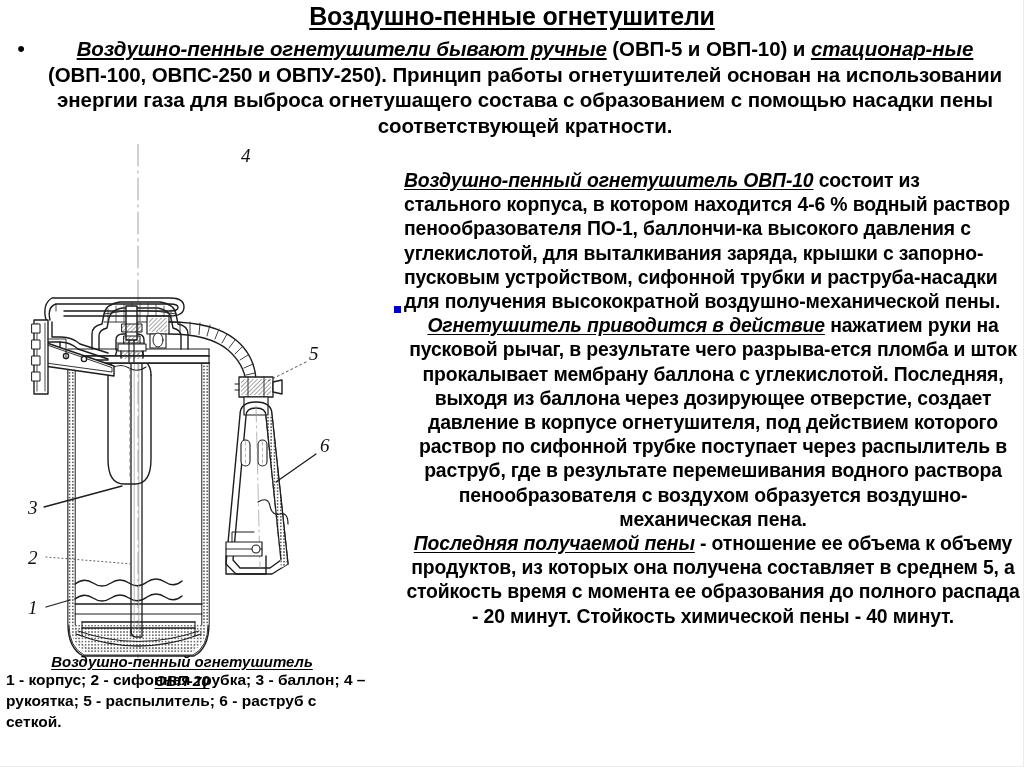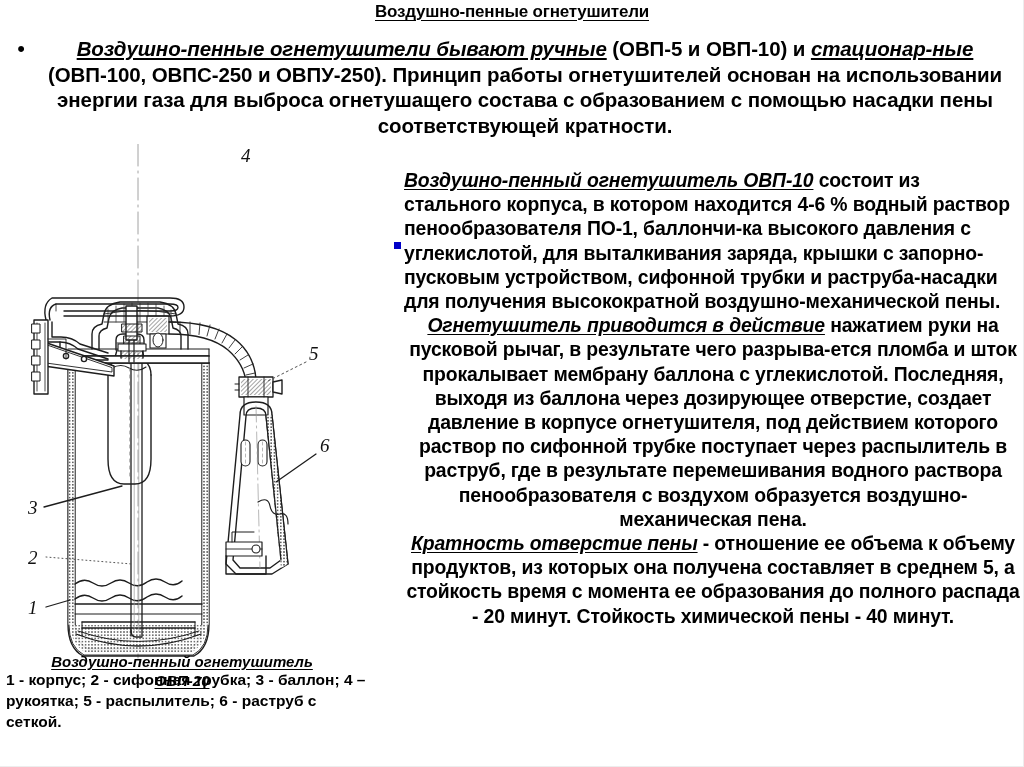--- a/index.html
+++ b/index.html
@@ -23,21 +23,21 @@
     overflow: hidden;
   }
 
   
   .slide-title {
     position: absolute;
     left: 0;
     top: 2px;
     width: 1024px;
     text-align: center;
-    font-size: 17px;
+    font-size: 25px;
     font-weight: bold;
     line-height: 1.18;
     letter-spacing: -0.2px;
   }
   .slide-title span {
     text-decoration: underline;
     text-underline-offset: 3px;
   }
 
   
@@ -113,21 +113,21 @@
 
   
   .right-block {
     position: absolute;
     left: 394px;
     top: 168px;
     width: 628px;
   }
   .rb-row {
     display: flex;
-    align-items: center;
+    align-items: flex-end;
   }
   .rb-bullet {
     flex: 0 0 10px;
     width: 10px;
     padding-top: 9px;
   }
   .rb-square {
     display: block;
     width: 7px;
     height: 7px;
@@ -357,16 +357,16 @@
   <div class="right-block">
     <div class="rb-row">
       <div class="rb-bullet">
         <span class="rb-square"></span>
       </div>
       <div class="rb-text"><span class="ital-u">Воздушно-пенный огнетушитель ОВП-10</span><span> состоит из стального корпуса, в котором находится 4-6 % водный раствор пенообразователя  ПО-1,  баллончи-ка  высокого  давления  с углекислотой,  для выталкивания заряда, крышки  с  запорно-пусковым устройством, сифонной трубки и раструба-насадки для получения высокократной воздушно-механической пены.</span></div>
     </div>
 
     <p class="rb-para"><span class="ital-u">Огнетушитель приводится в действие</span><span> нажатием руки на пусковой рычаг, в результате чего разрыва-ется пломба и шток прокалывает мембрану баллона с углекислотой. Последняя, выходя из баллона через дозирующее отверстие, создает давление в корпусе огнетушителя, под действием которого раствор по сифонной трубке поступает через распылитель в раструб, где в результате перемешивания водного раствора пенообразователя с воздухом образуется воздушно-механическая пена.</span></p>
 
-    <p class="rb-para"><span class="ital-u">Кратность отверстие пены</span><span>  - отношение ее объема к объему продуктов, из которых она получена составляет в среднем 5, а стойкость время с момента ее образования до полного распада - 20 минут. Стойкость химической пены - 40 минут.</span></p>
+    <p class="rb-para"><span class="ital-u">Последняя получаемой пены</span><span>  - отношение ее объема к объему продуктов, из которых она получена составляет в среднем 5, а стойкость время с момента ее образования до полного распада - 20 минут. Стойкость химической пены - 40 минут.</span></p>
   </div>
 
 </div>
 
 </body></html>

